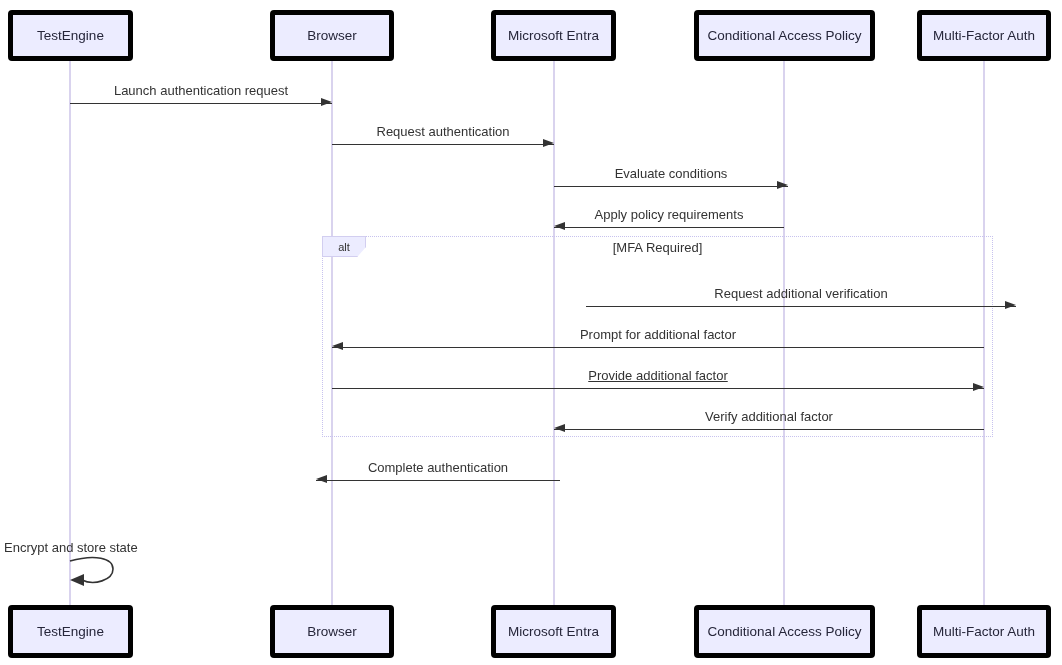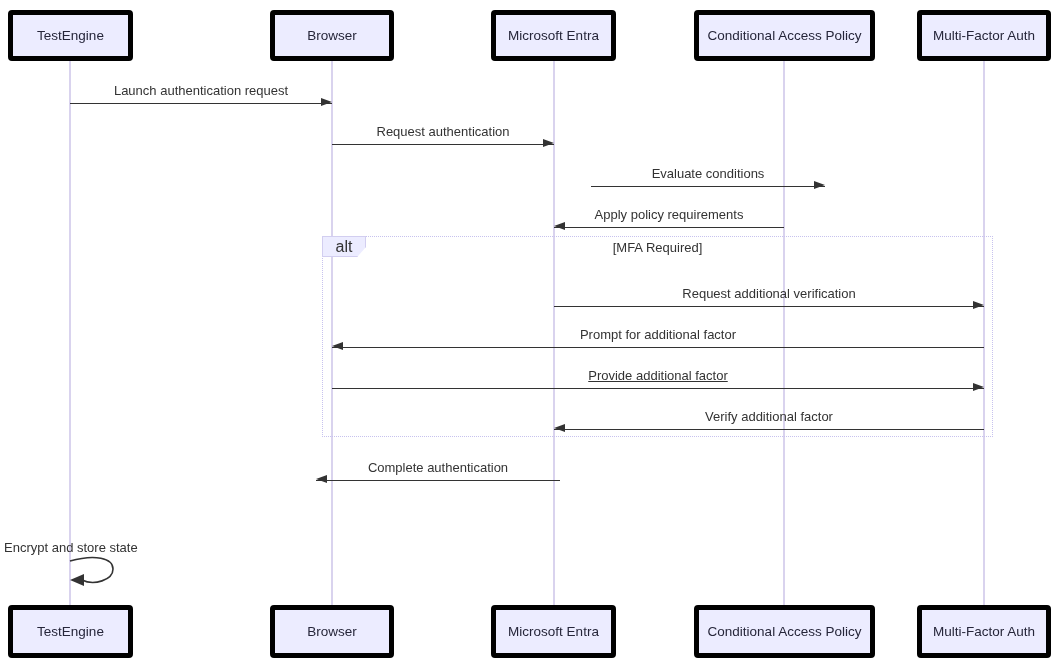--- a/index.html
+++ b/index.html
@@ -19,21 +19,21 @@
   .msg-line { position:relative; height:0; border-top:1.6px solid #333; }
   .arrow-right::after { content:""; position:absolute; right:0; top:-5.6px; width:0; height:0;
                border-style:solid; border-width:4.5px 0 4.5px 11px;
                border-color:transparent transparent transparent #333; }
   .arrow-left::before { content:""; position:absolute; left:0; top:-5.6px; width:0; height:0;
                border-style:solid; border-width:4.5px 11px 4.5px 0;
                border-color:transparent #333 transparent transparent; }
 
   .alt-frame { position:absolute; border:1px dotted #c7c2ee; box-sizing:border-box; }
   .alt-label { position:absolute; background:#ECECFF; border:1px solid #d2cef0;
-               box-sizing:border-box; font-size:16px; color:#333;
+               box-sizing:border-box; font-size:11px; color:#333;
                display:flex; align-items:center; justify-content:center;
                clip-path:polygon(0 0, 100% 0, 100% 52%, 80% 100%, 0 100%); }
   .alt-condition { position:absolute; text-align:center; font-size:13px; color:#333;
                height:18px; line-height:18px; }
 
   .self-msg-label { position:absolute; font-size:13px; color:#333; white-space:nowrap;
                height:17px; line-height:17px; }
   .self-loop { position:absolute; }
 </style>
 </head>
@@ -86,31 +86,31 @@
   <div class="msg" style="left:70px; top:82px; width:262px;">
     <div class="msg-label">Launch authentication request</div>
     <div class="msg-line arrow-right"></div>
   </div>
 
   <div class="msg" style="left:332px; top:123px; width:222px;">
     <div class="msg-label">Request authentication</div>
     <div class="msg-line arrow-right"></div>
   </div>
 
-  <div class="msg" style="left:554px; top:165px; width:234px;padding-left:37px;">
+  <div class="msg" style="left:554px; top:165px; width:234px;">
     <div class="msg-label">Evaluate conditions</div>
     <div class="msg-line arrow-right"></div>
   </div>
 
   <div class="msg" style="left:554px; top:206px; width:230px;">
     <div class="msg-label">Apply policy requirements</div>
     <div class="msg-line arrow-left"></div>
   </div>
 
-  <div class="msg" style="left:554px; top:285px; width:430px;">
+  <div class="msg" style="left:554px; top:285px; width:430px;padding-left:32px;">
     <div class="msg-label">Request additional verification</div>
     <div class="msg-line arrow-right"></div>
   </div>
 
   <div class="msg" style="left:332px; top:326px; width:652px;">
     <div class="msg-label">Prompt for additional factor</div>
     <div class="msg-line arrow-left"></div>
   </div>
 
   <div class="msg" style="left:332px; top:367px; width:652px;text-decoration:underline;">

